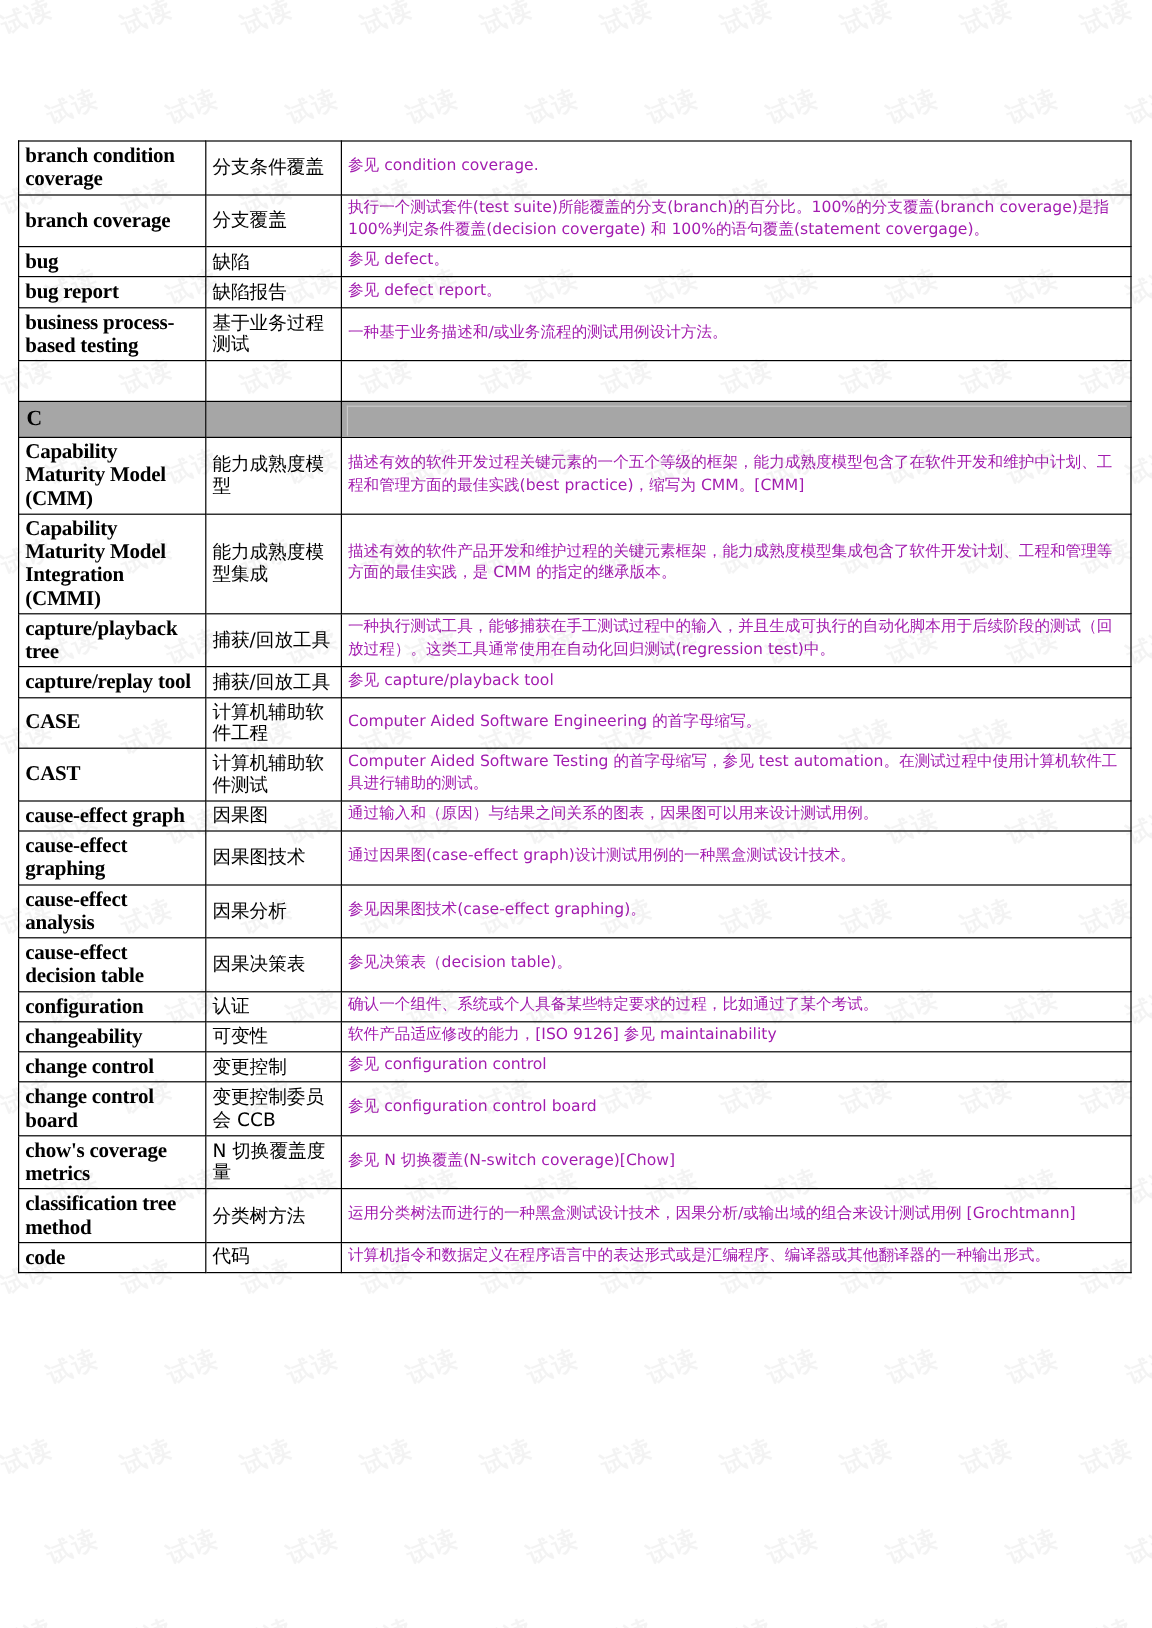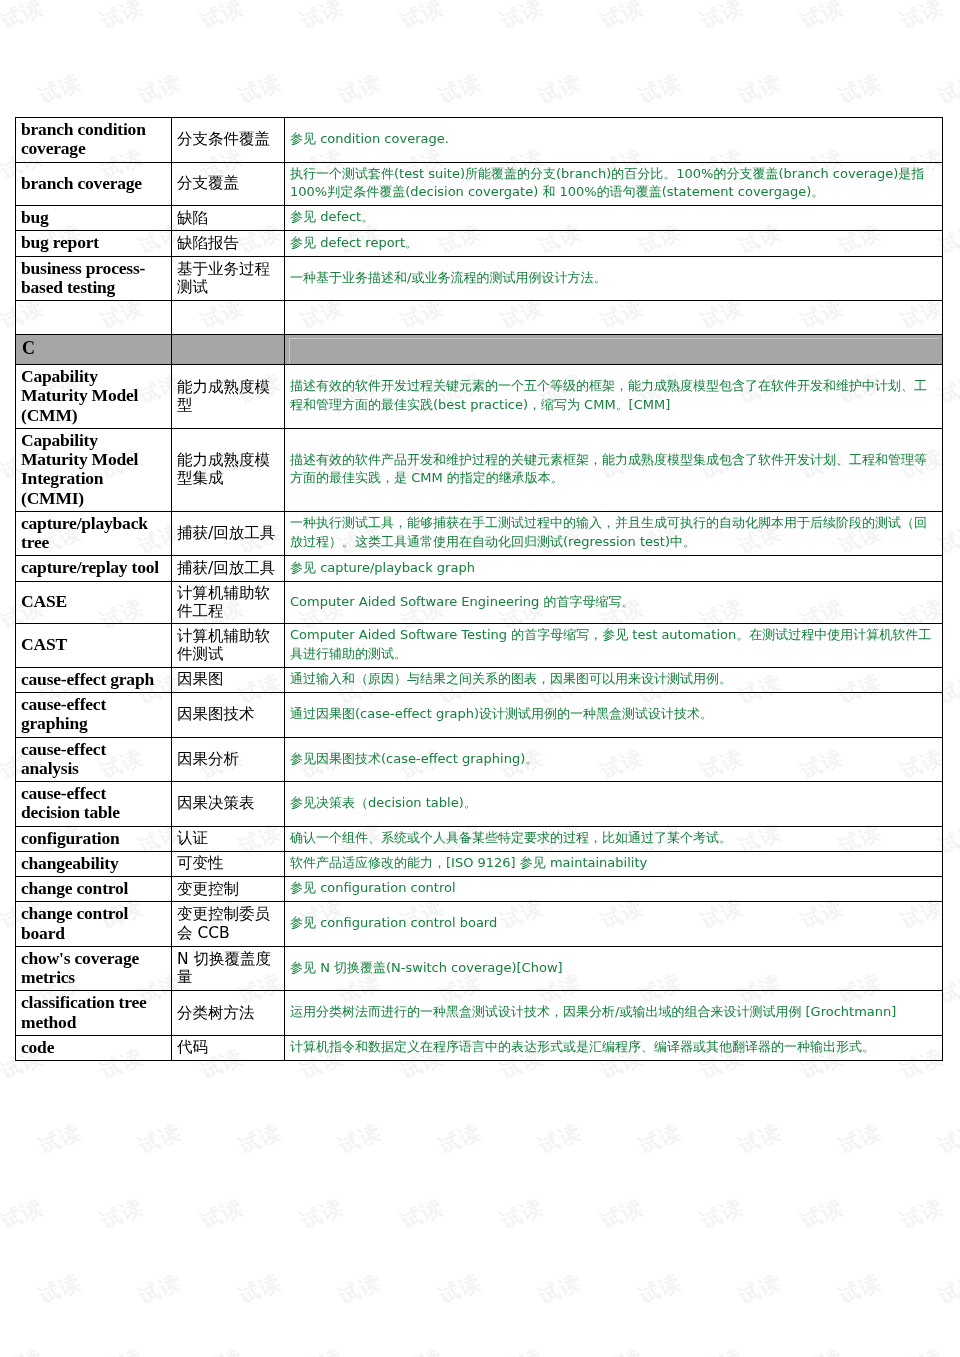--- a/index.html
+++ b/index.html
@@ -78,21 +78,21 @@
     font-family: "DejaVu Sans", "Liberation Sans", sans-serif;
     font-size: 15.5px;
     line-height: 1.18;
     color: #000;
     padding-left: 7px;
   }
   td.desc {
     font-family: "DejaVu Sans", "Liberation Sans", sans-serif;
     font-size: 13px;
     line-height: 1.45;
-    color: #15803d;
+    color: #a21caf;
     padding-left: 8px;
     padding-right: 6px;
   }
 
   tr.spacer td {
     height: 28px;
   }
   tr.section td {
     background: #a6a6a6;
     height: 24px;
@@ -170,21 +170,21 @@
           <td class="desc">描述有效的软件产品开发和维护过程的关键元素框架，能力成熟度模型集成包含了软件开发计划、工程和管理等方面的最佳实践，是 CMM 的指定的继承版本。</td>
         </tr>
         <tr>
           <td class="term">capture/playback tree</td>
           <td class="cn">捕获/回放工具</td>
           <td class="desc">一种执行测试工具，能够捕获在手工测试过程中的输入，并且生成可执行的自动化脚本用于后续阶段的测试（回放过程）。这类工具通常使用在自动化回归测试(regression test)中。</td>
         </tr>
         <tr>
           <td class="term">capture/replay tool</td>
           <td class="cn">捕获/回放工具</td>
-          <td class="desc">参见 capture/playback graph</td>
+          <td class="desc">参见 capture/playback tool</td>
         </tr>
         <tr>
           <td class="term">CASE</td>
           <td class="cn">计算机辅助软件工程</td>
           <td class="desc">Computer Aided Software Engineering 的首字母缩写。</td>
         </tr>
         <tr>
           <td class="term">CAST</td>
           <td class="cn">计算机辅助软件测试</td>
           <td class="desc">Computer Aided Software Testing 的首字母缩写，参见 test automation。在测试过程中使用计算机软件工具进行辅助的测试。</td>

